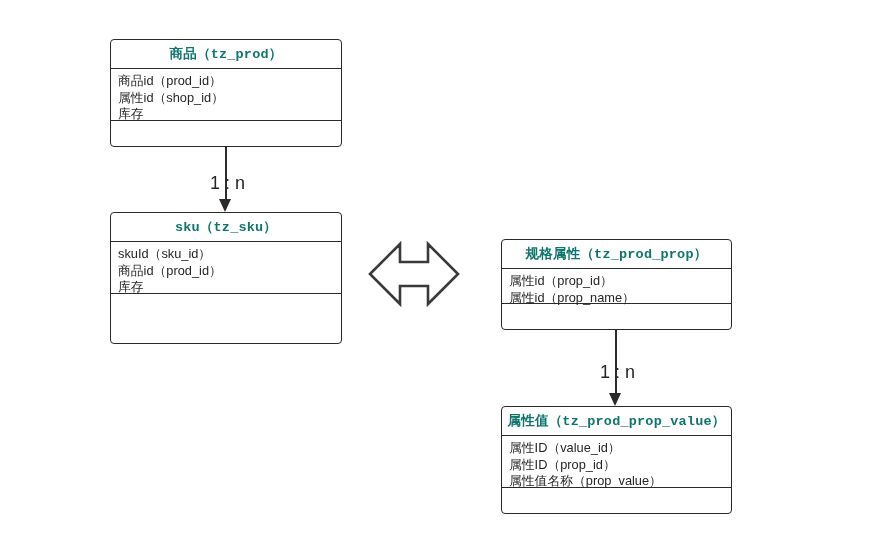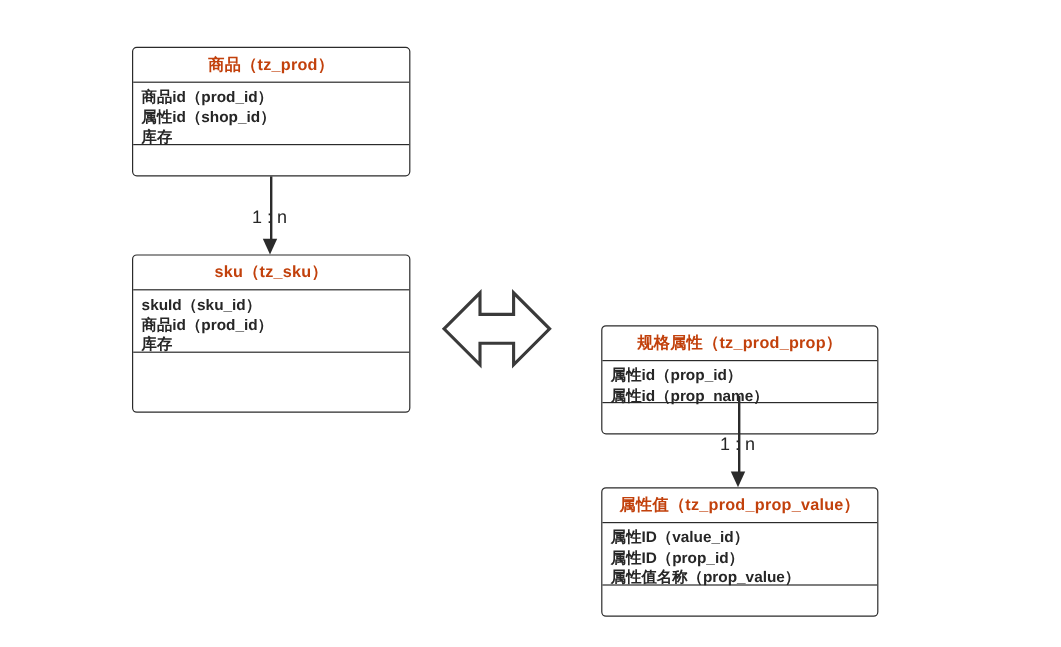--- a/index.html
+++ b/index.html
@@ -27,33 +27,33 @@
     border: 1.6px solid #2b2b2b;
     border-radius: 4px;
     display: flex;
     flex-direction: column;
   }
   .entity-title {
     box-sizing: border-box;
     text-align: center;
     font-weight: bold;
     font-size: 13.5px;
-    color: #c2410c;
+    color: #0f766e;
     border-bottom: 1.6px solid #2b2b2b;
     display: flex;
     align-items: center;
     justify-content: center;
     letter-spacing: 0.2px;
     white-space: nowrap;
+    font-family: Liberation Mono, monospace;
   }
   .entity-attrs {
     box-sizing: border-box;
     border-bottom: 1.6px solid #2b2b2b;
     padding: 4px 0 21px 7px;
-    font-weight: bold;
   }
   .attr-row {
     font-size: 12.8px;
     color: #262626;
     line-height: 16.5px;
     white-space: nowrap;
   }
   .entity-methods {
     box-sizing: border-box;
     flex: 1 1 auto;
@@ -73,21 +73,21 @@
   .conn-arrow {
     position: absolute;
     width: 0;
     height: 0;
     border-left: 6.5px solid transparent;
     border-right: 6.5px solid transparent;
     border-top: 13px solid #2b2b2b;
   }
   .conn-label {
     position: absolute;
-    font-size: 15px;
+    font-size: 18px;
     color: #262626;
     white-space: nowrap;
   }
 
   
   .bidir-arrow {
     position: absolute;
   }
 </style>
 </head>
@@ -120,21 +120,21 @@
     </div>
     <div class="entity-methods"></div>
   </div>
 
   <div class="bidir-arrow" style="left:368px; top:236px; width:92px; height:76px;">
     <svg width="92" height="76" viewBox="0 0 92 76" xmlns="http://www.w3.org/2000/svg">
       <polygon points="2,38 32,8 32,26 60,26 60,8 90,38 60,68 60,50 32,50 32,68" fill="#ffffff" stroke="#3a3a3a" stroke-width="2.6" stroke-linejoin="miter"></polygon>
     </svg>
   </div>
 
-  <div class="entity" style="left:501px; top:239px; width:231px; height:91px;margin-top:32px;">
+  <div class="entity" style="left:501px; top:239px; width:231px; height:91px;">
     <div class="entity-title" style="height:29px;">规格属性（tz_prod_prop）</div>
     <div class="entity-attrs" style="height:35px;">
       <div class="attr-row">属性id（prop_id）</div>
       <div class="attr-row">属性id（prop_name）</div>
     </div>
     <div class="entity-methods"></div>
   </div>
 
   <div class="connector" style="left:615px; top:330px; width:2px; height:77px;">
     <div class="conn-line" style="height:64px;"></div>

